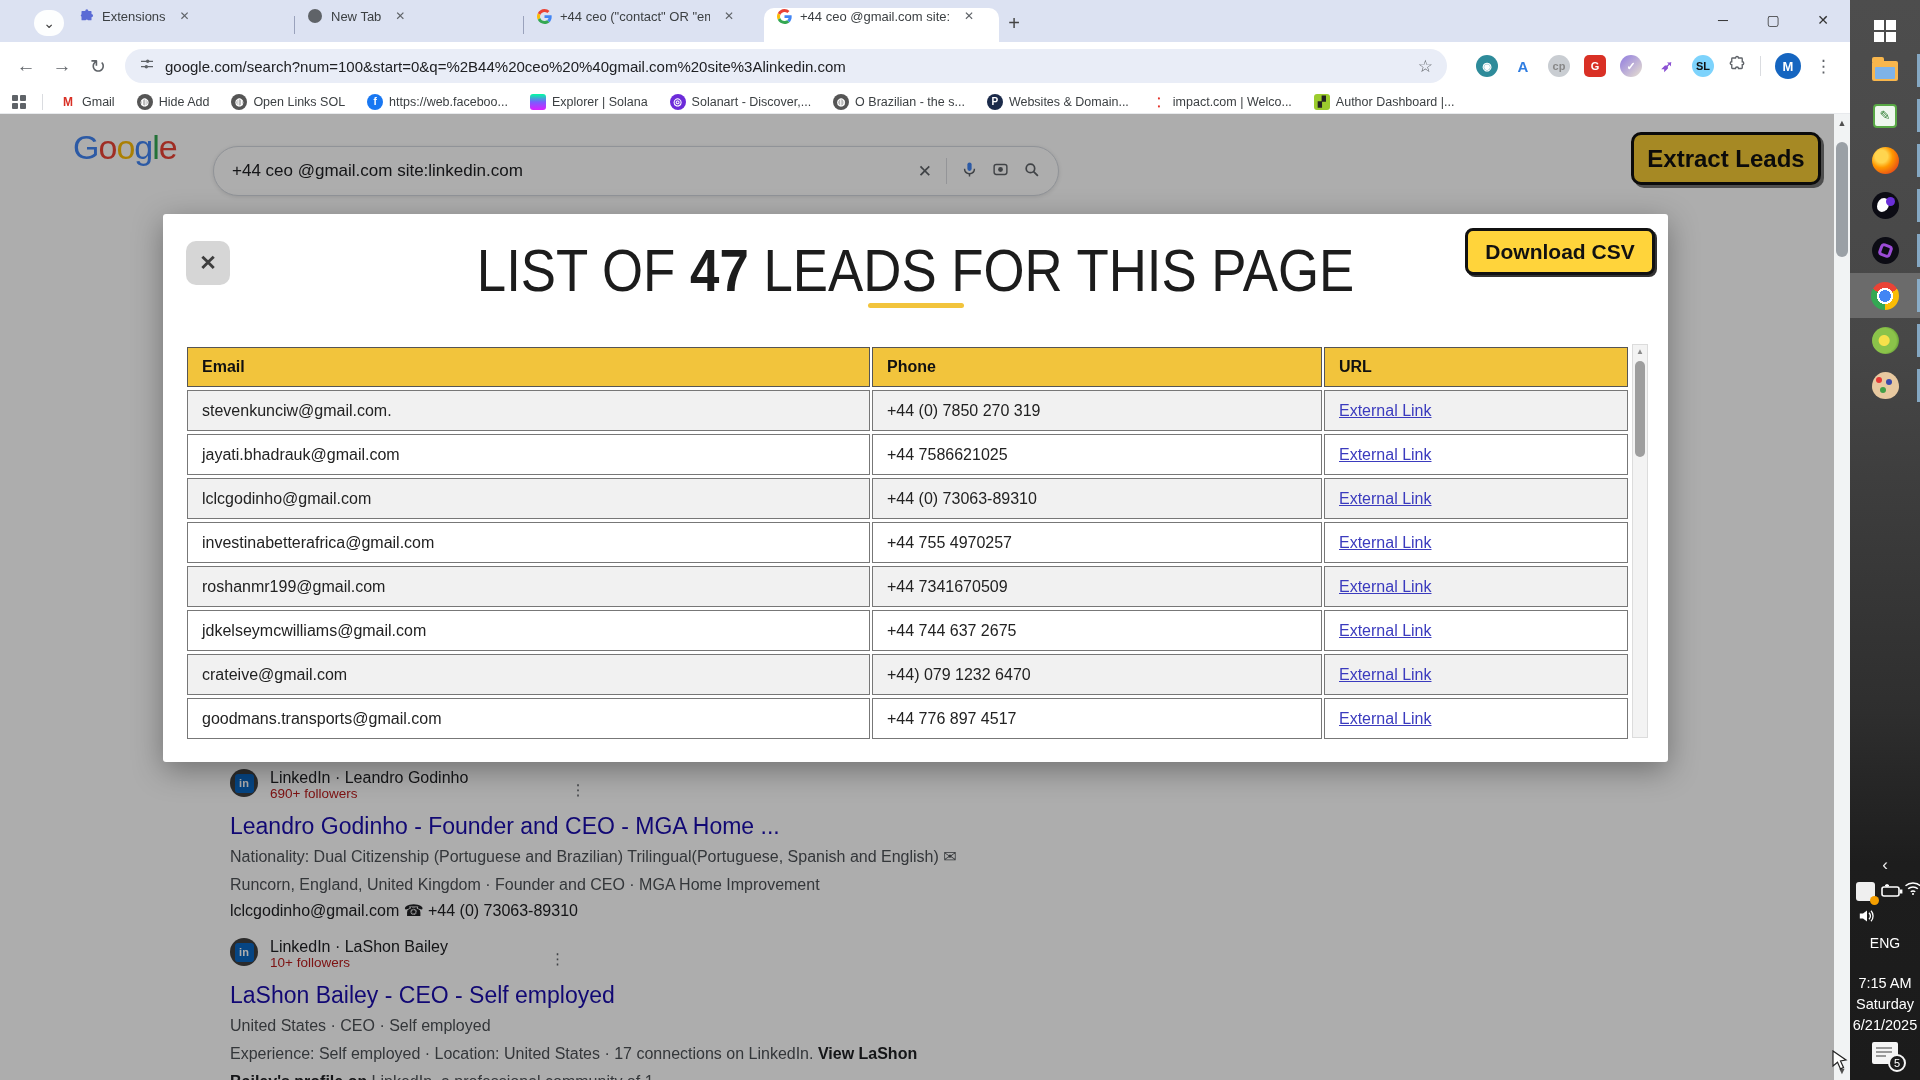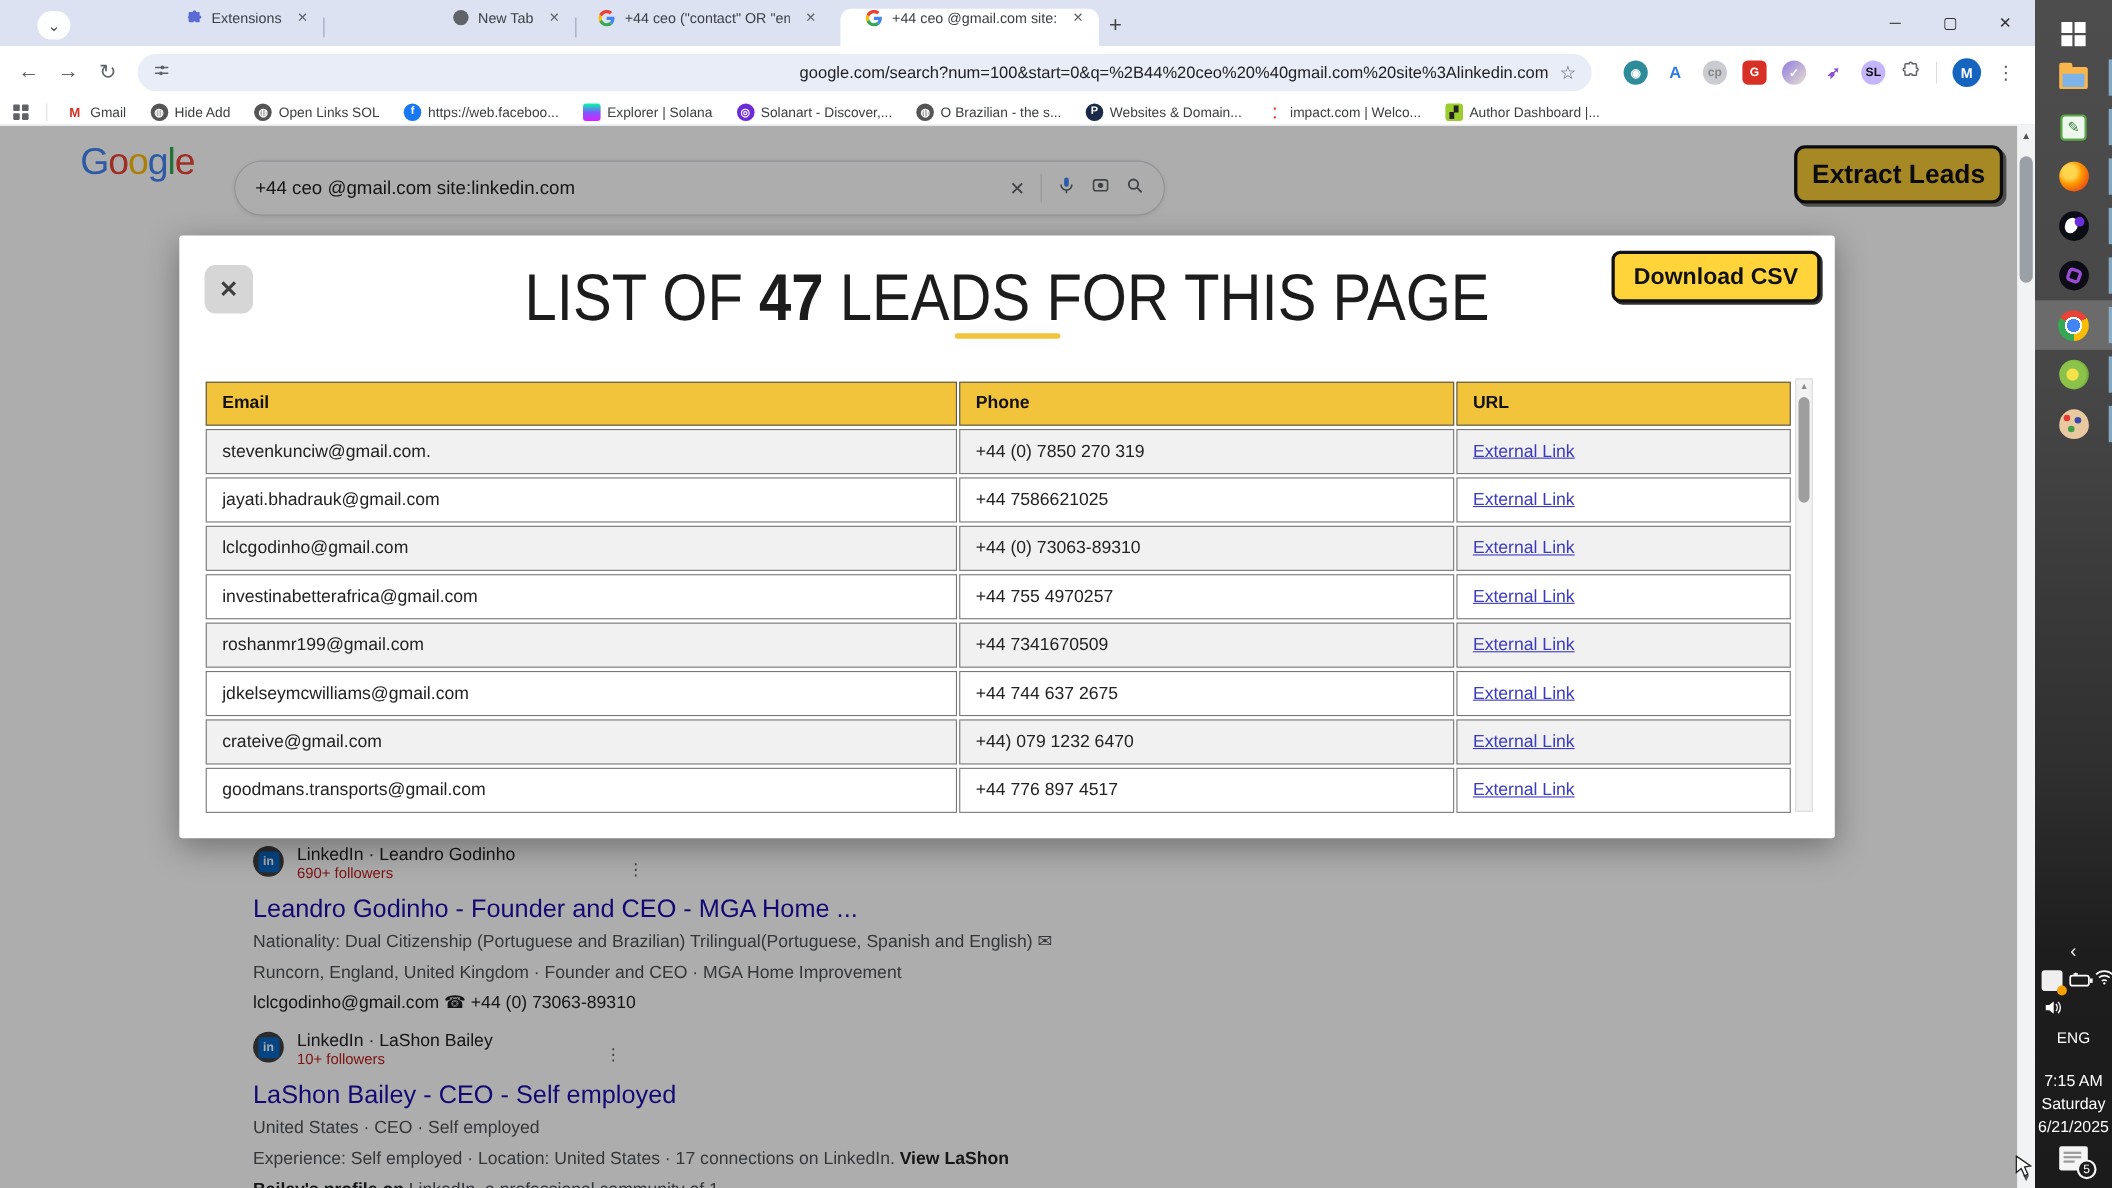--- a/index.html
+++ b/index.html
@@ -5,35 +5,35 @@
   * { margin:0; padding:0; box-sizing:border-box; }
   html,body { width:1920px; height:1080px; overflow:hidden; background:#fff;
               font-family:"Liberation Sans", sans-serif; }
 
   
   .chrome { position:absolute; left:0; top:0; width:1850px; height:114px; z-index:10; background:#fff; }
   .tabstrip { position:absolute; left:0; top:0; width:1850px; height:42px; background:#dce2f2; display:flex; align-items:flex-end; }
   .tab-search { position:absolute; left:34px; top:10px; width:30px; height:26px; background:#fdfefe; border-radius:13px;
                 display:flex; align-items:center; justify-content:center; color:#444; font-size:14px; }
   .tab { height:34px; display:flex; align-items:center; gap:8px; padding:0 10px 18px 12px; font-size:13px; color:#3c4043;
-         border-radius:10px 10px 0 0; position:relative;justify-content:flex-end; }
+         border-radius:10px 10px 0 0; position:relative; }
   .tab .lbl { white-space:nowrap; overflow:hidden; max-width:150px; }
   .tab .x { color:#5f6368; font-size:12px; margin-left:2px; padding:2px 4px; border-radius:8px; }
   .tab.active { background:#fff; }
   .tab-divider { width:1px; height:18px; background:#9aa2bc; margin-bottom:8px; }
   .favicon16 { width:16px; height:16px; flex:0 0 16px; display:flex; align-items:center; justify-content:center; }
   .newtab { position:absolute; left:1000px; top:9px; width:28px; height:28px; display:flex; align-items:center; justify-content:center;
             font-size:20px; color:#444; }
   .winctl { position:absolute; top:0; right:12px; height:40px; display:flex; gap:20px; align-items:center; color:#333; }
   .winctl span { width:30px; text-align:center; font-size:14px; }
 
   .toolbar { position:absolute; left:0; top:42px; width:1850px; height:48px; background:#fff; display:flex; align-items:center; }
   .navbtn { font-size:19px; color:#5f6368; width:36px; text-align:center; }
   .omnibox { position:absolute; left:125px; top:7px; width:1322px; height:34px; background:#e9edf7; border-radius:17px;
-             display:flex; align-items:center; padding:0 14px; gap:10px;text-align:right; }
+             display:flex; align-items:center; padding:0 14px; gap:10px; }
   .omnibox .url { font-size:15px; color:#202124; white-space:nowrap; overflow:hidden; flex:1; }
   .star { color:#5f6368; font-size:17px; }
   .extrow { position:absolute; right:18px; top:0; height:48px; display:flex; align-items:center; gap:14px; }
   .exticon { width:22px; height:22px; border-radius:50%; display:flex; align-items:center; justify-content:center;
              font-size:11px; font-weight:bold; color:#fff; }
   .ext-sep { width:1px; height:20px; background:#dadce0; }
   .avatar { width:26px; height:26px; border-radius:50%; background:#1565c0; color:#fff; display:flex; align-items:center;
             justify-content:center; font-size:13px; font-weight:bold; }
   .menu3 { color:#5f6368; font-size:17px; letter-spacing:0; }
 
@@ -219,21 +219,21 @@
       <span class="url">google.com/search?num=100&amp;start=0&amp;q=%2B44%20ceo%20%40gmail.com%20site%3Alinkedin.com</span>
       <span class="star">☆</span>
     </div>
     <div class="extrow">
       <span class="exticon" style="background:#2e8b9a">◉</span>
       <span class="exticon" style="background:#fff;color:#2f7de1;font-size:15px">A</span>
       <span class="exticon" style="background:#c9cdd2;color:#888">cp</span>
       <span class="exticon" style="background:#d93025;border-radius:5px">G</span>
       <span class="exticon" style="background:linear-gradient(135deg,#8f7ae0,#e9e2cf);color:#fff">✓</span>
       <span class="exticon" style="background:#fff;color:#8a4fd3;font-size:15px">➶</span>
-      <span class="exticon" style="background:#c4b5fd;color:#111;border-radius:11px">SL</span>
+      <span class="exticon" style="background:#7dd3fc;color:#111;border-radius:11px">SL</span>
       <span>
         <svg width="18" height="18" viewBox="0 0 24 24" fill="none" stroke="#5f6368" stroke-width="1.8">
             <path d="M10 4a2 2 0 0 1 4 0h4a1 1 0 0 1 1 1v4a2 2 0 0 1 0 4v4a1 1 0 0 1-1 1h-4a2 2 0 0 0-4 0H6a1 1 0 0 1-1-1v-4a2 2 0 0 1 0-4V5a1 1 0 0 1 1-1h4z"></path>
           </svg>
       </span>
       <span class="ext-sep"></span>
       <span class="avatar">M</span>
       <span class="menu3">⋮</span>
     </div>
   </div>

